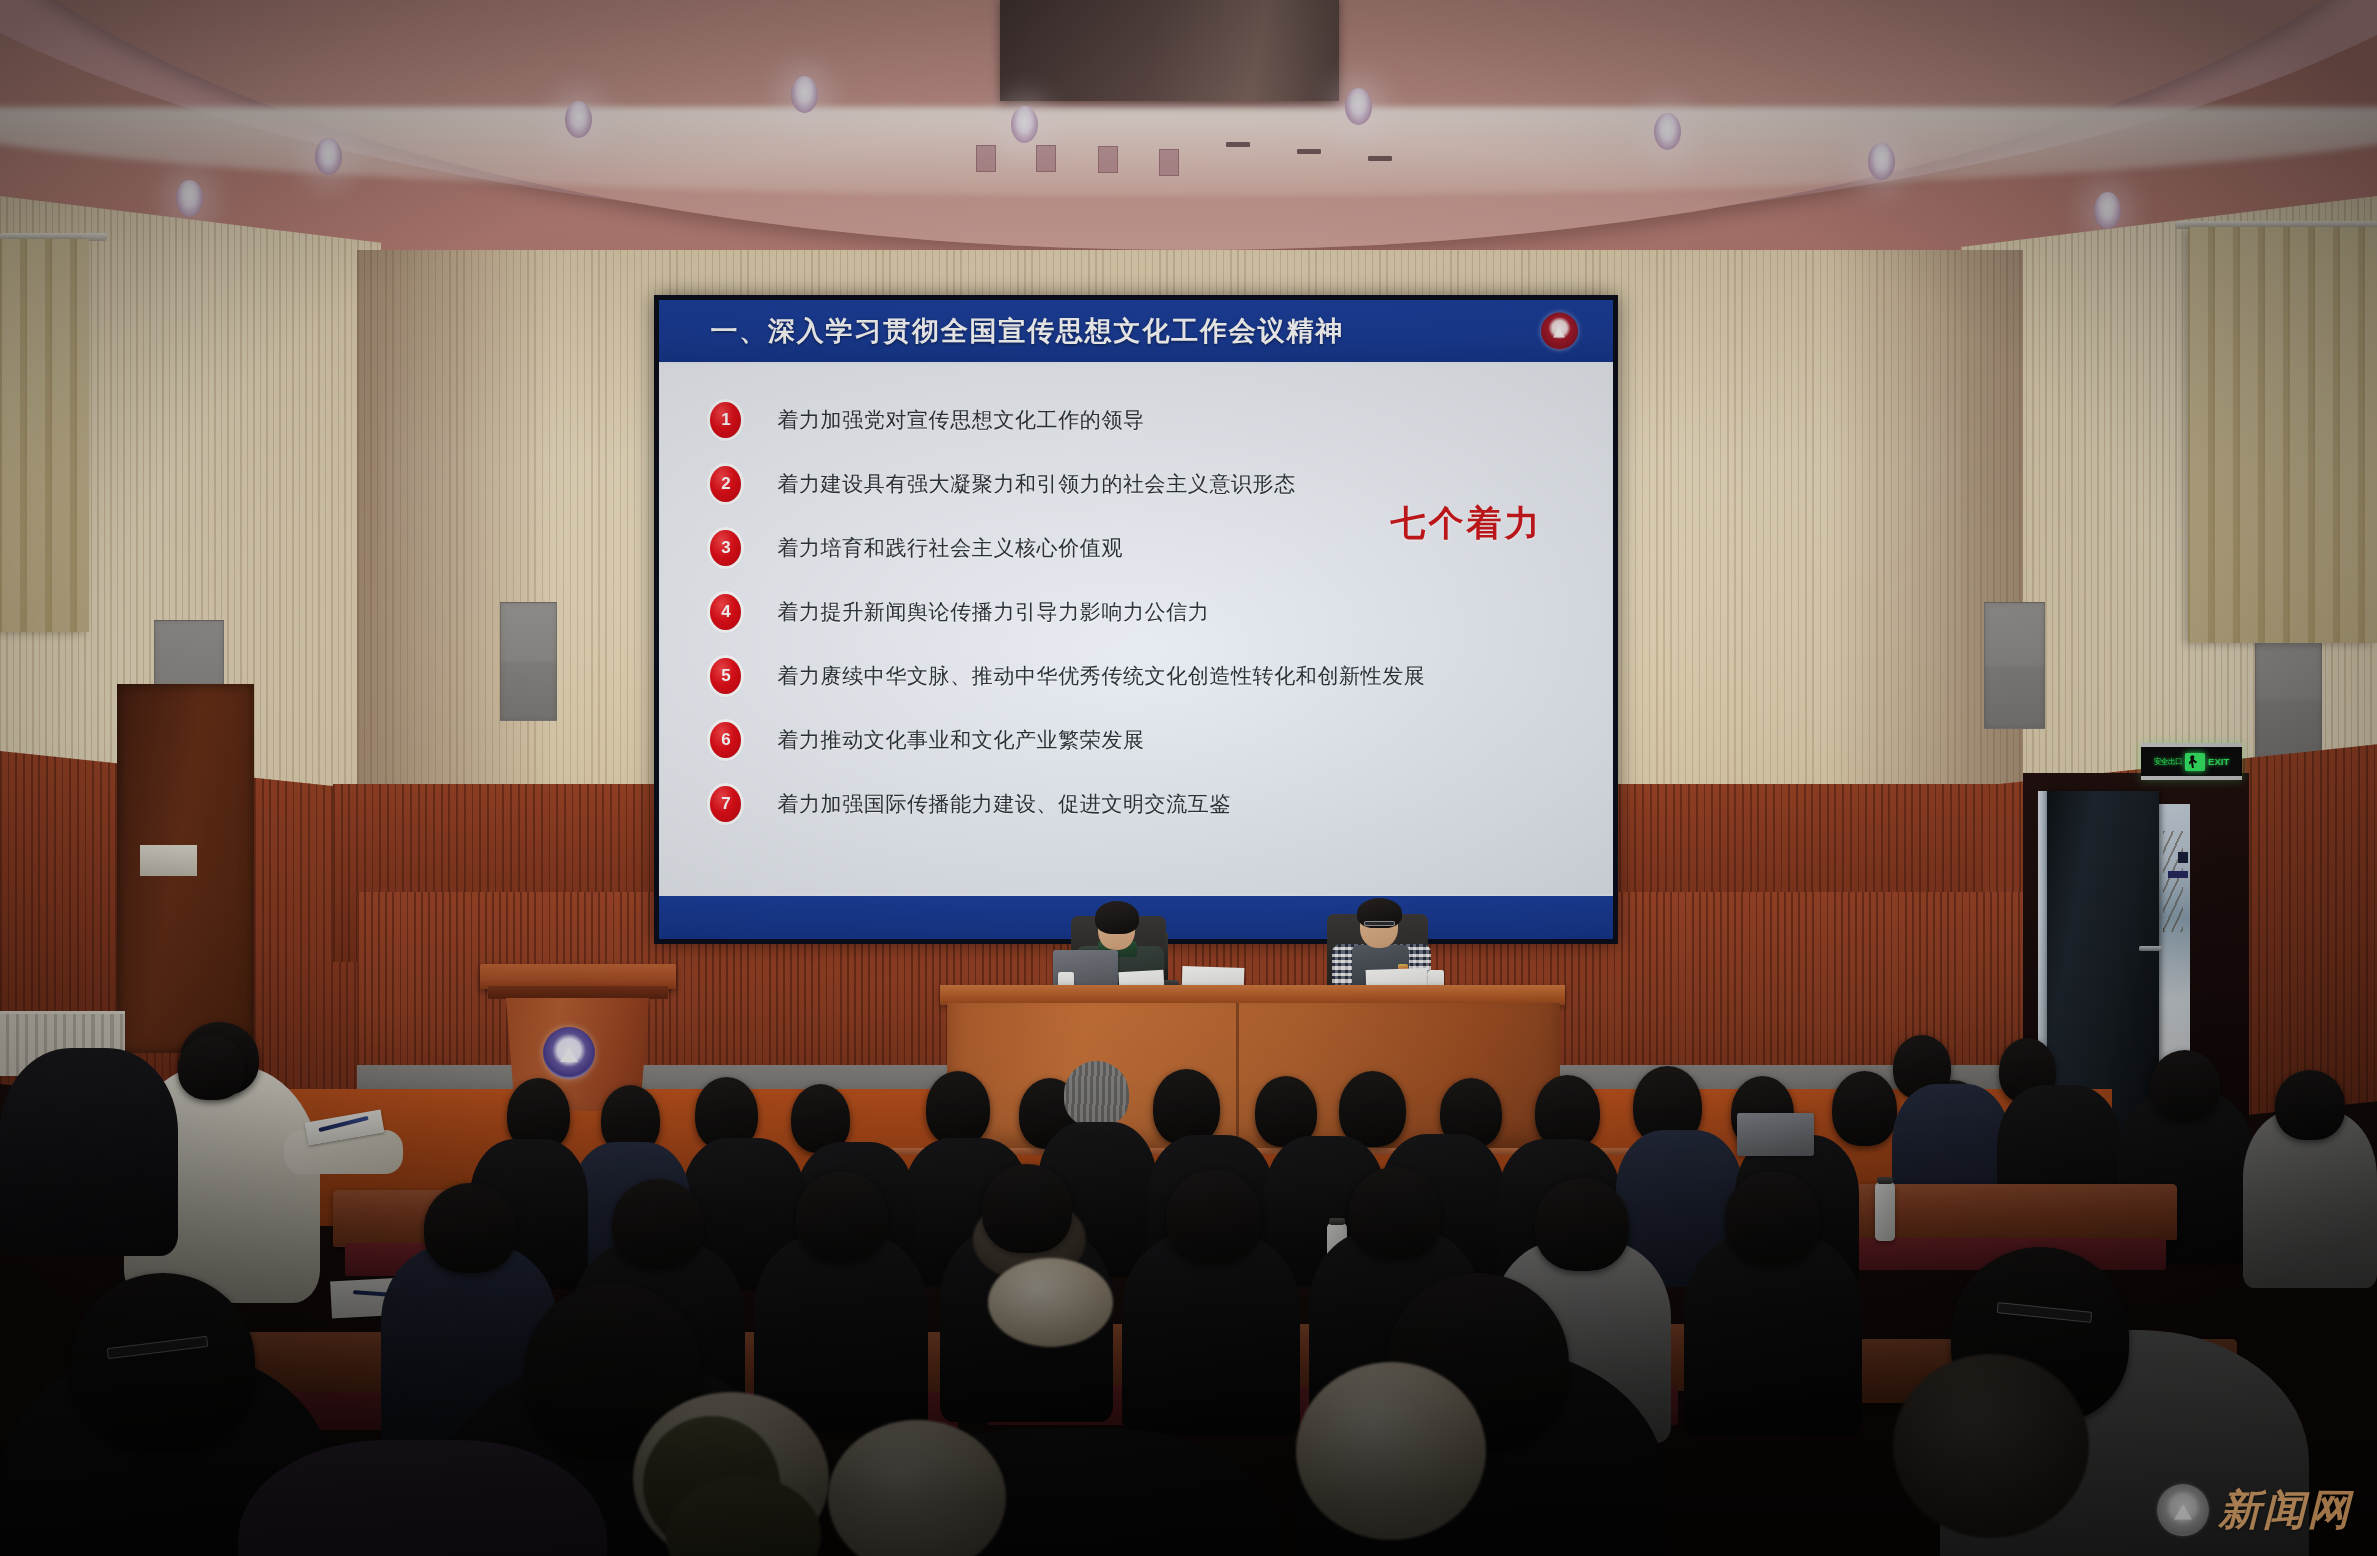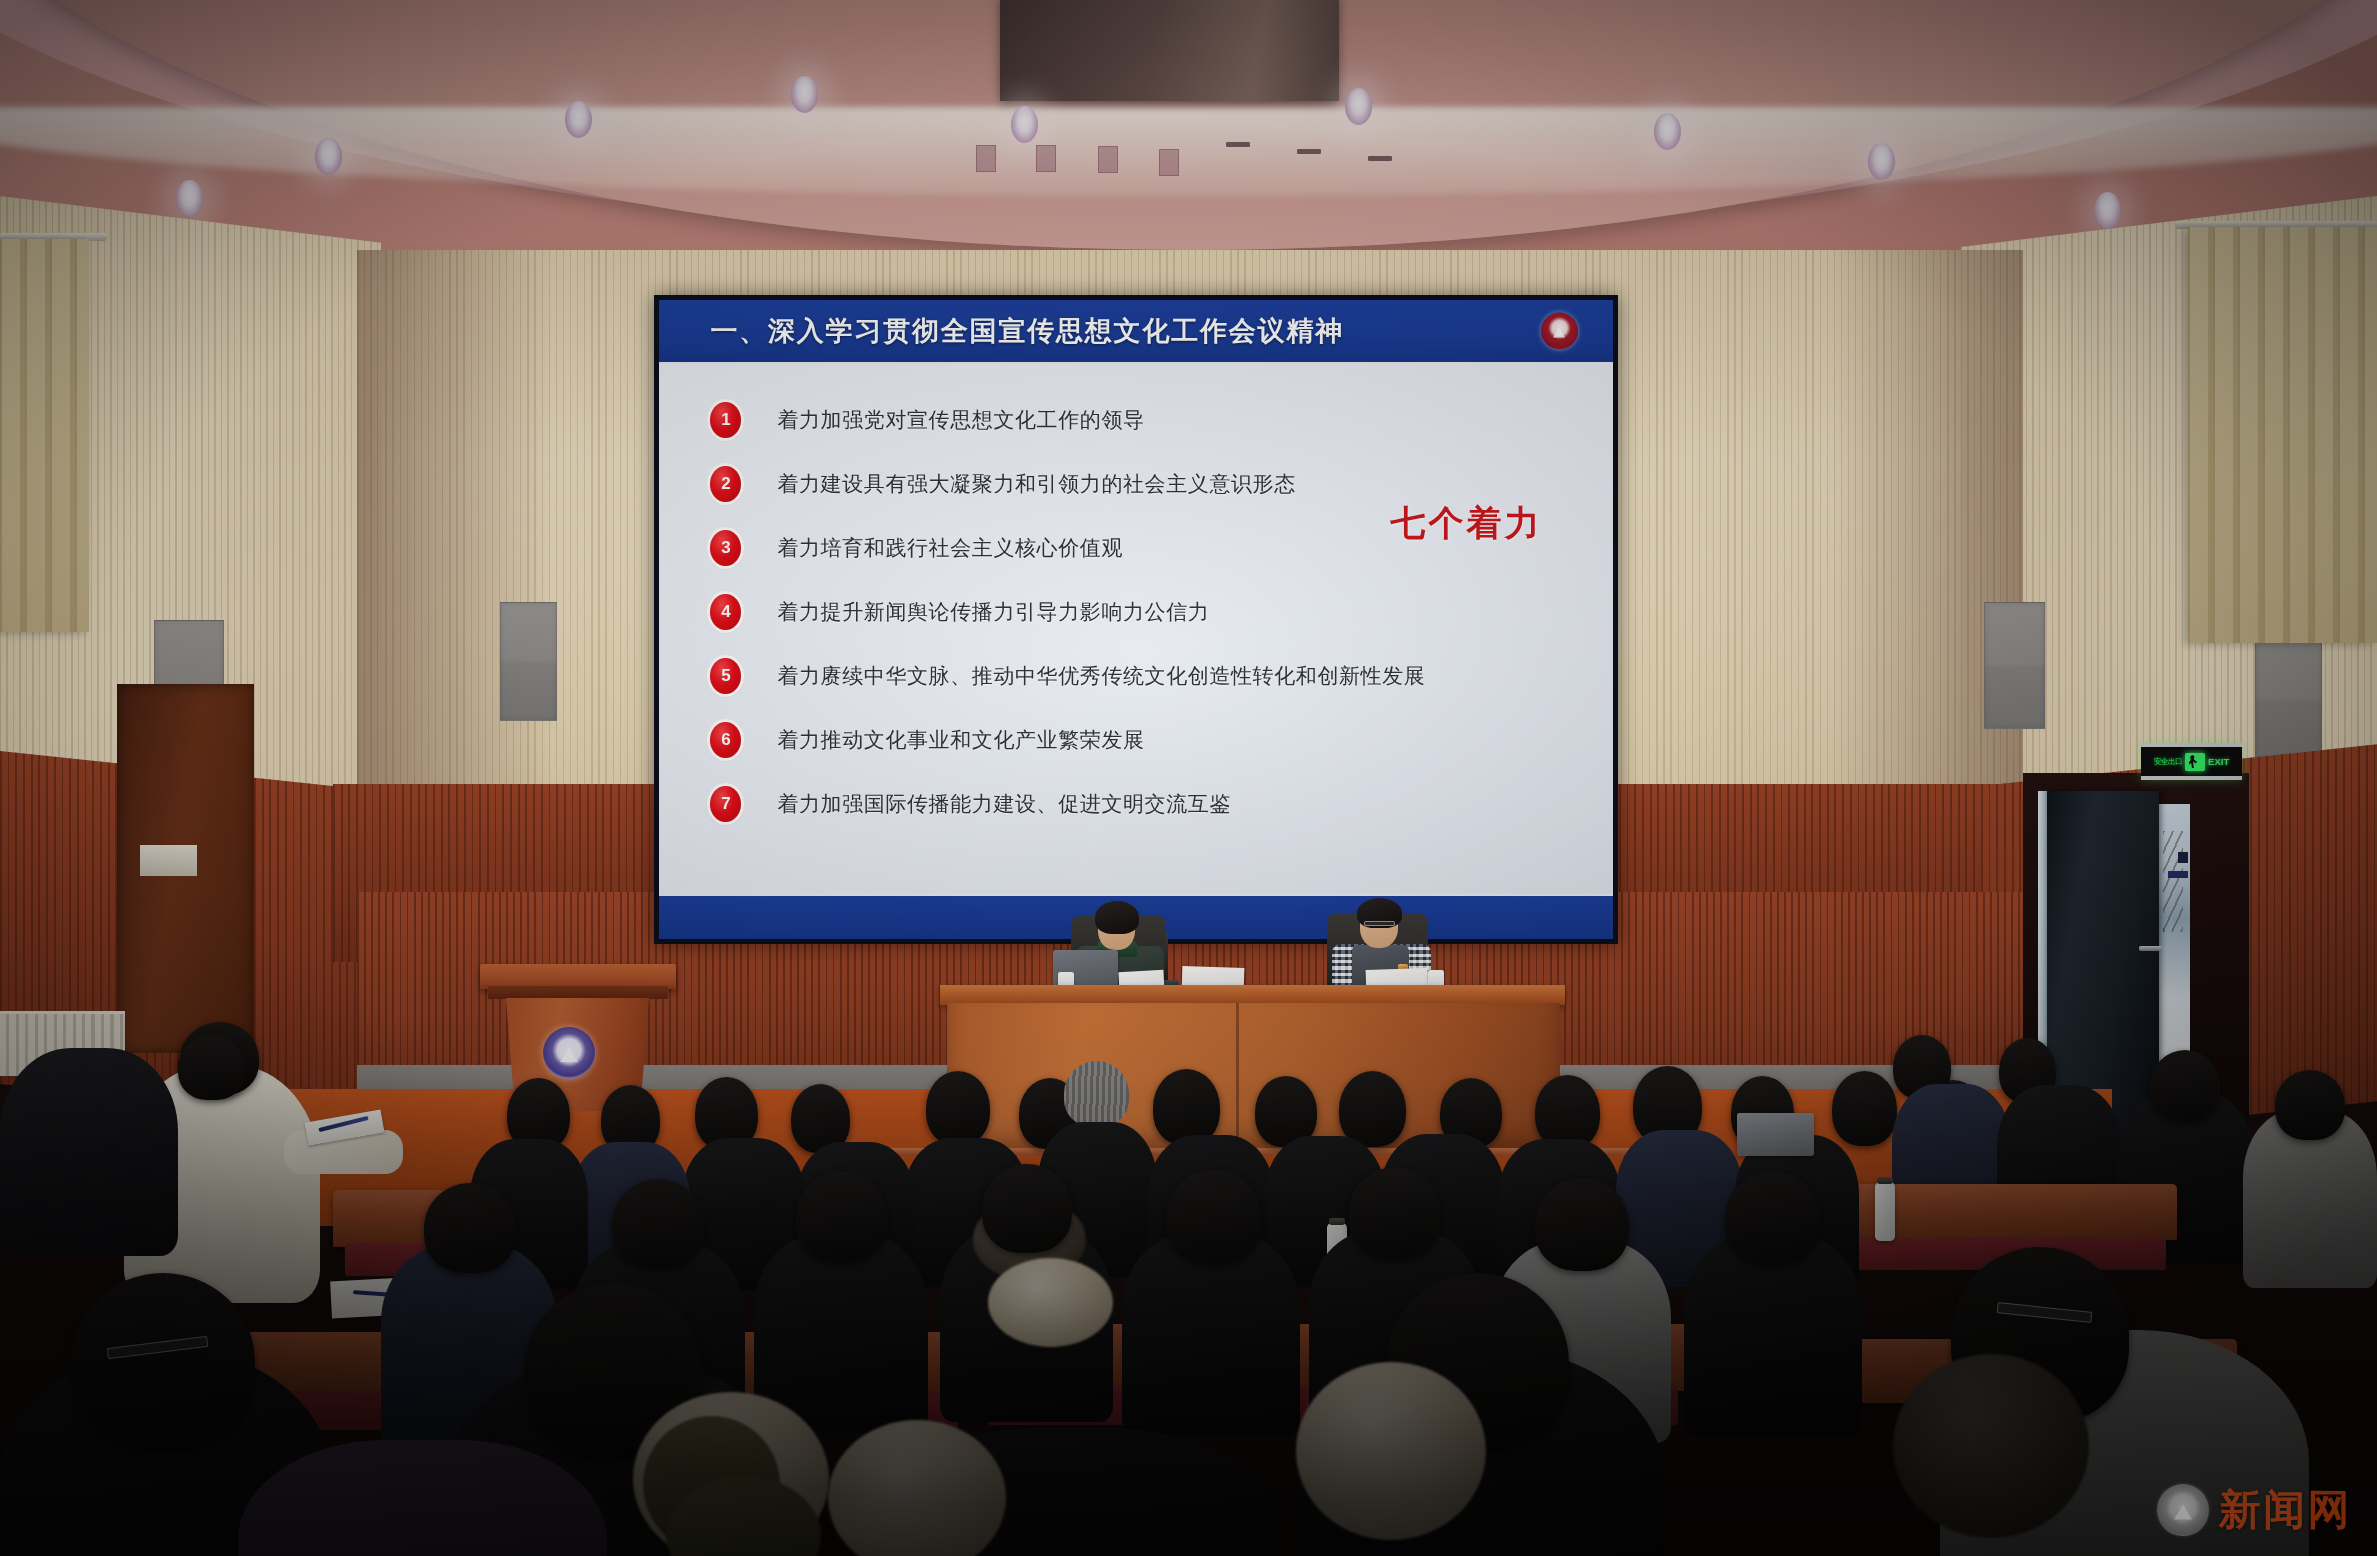--- a/index.html
+++ b/index.html
@@ -464,22 +464,23 @@
     box-shadow:0 0 3.6px rgba(255,255,255,.25);
   }
   .wm-logo::after {
     content:""; position:absolute; left:50%; top:54%; transform:translate(-50%,-50%);
     width:0;height:0;
     border-left:9px solid transparent;
     border-right:9px solid transparent;
     border-bottom:15px solid rgba(250,250,250,.78);
   }
   .wm-text {
-    font-size:42px; font-weight:bold; color:#c2410c; letter-spacing:2.4px;
+    font-size:42px; font-weight:bold; color:#fdba74; letter-spacing:2.4px;
     text-shadow:0 1.2px 3.6px rgba(0,0,0,.8);
+    font-style:italic;
   }
 </style>
 </head>
 <body>
 
 <div id="stage">
 
   <div class="ceil-base"></div>
   <div class="ceil-top-curve"></div>
   <div class="ceil-soffit-inner"></div>

